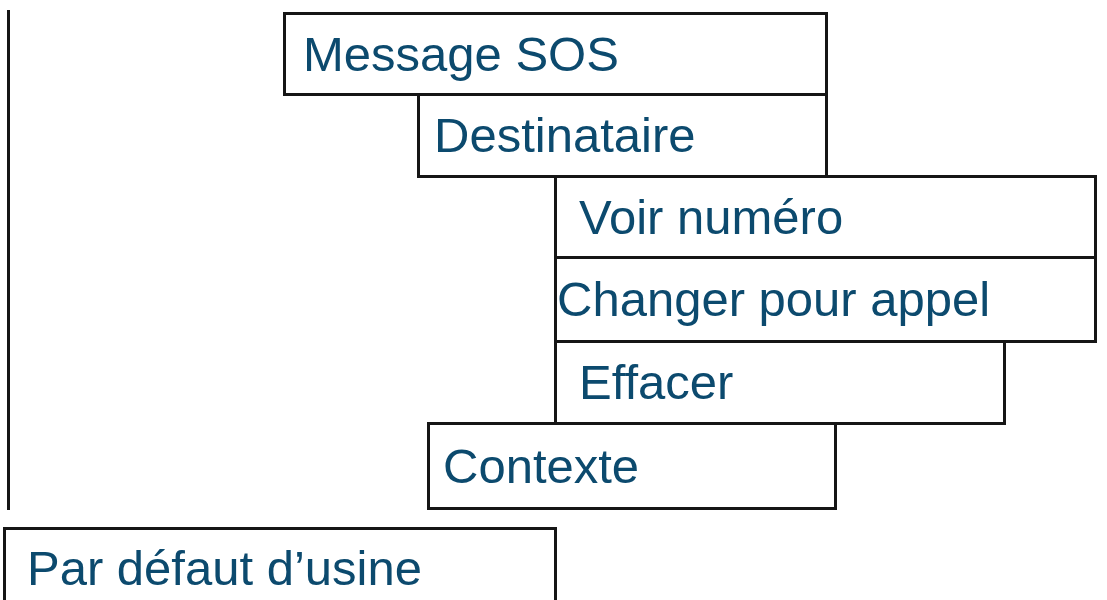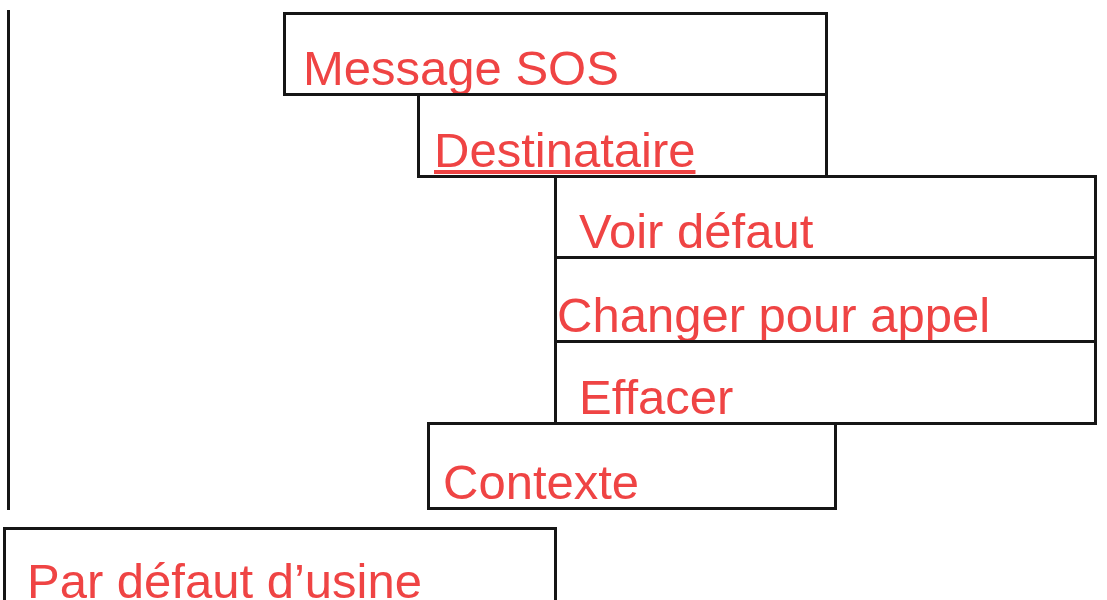--- a/index.html
+++ b/index.html
@@ -22,52 +22,52 @@
     width: 3px;
     height: 500px;
     background: #161616;
   }
   .node {
     position: absolute;
     box-sizing: border-box;
     border: 3px solid #161616;
     background: #ffffff;
     display: flex;
-    align-items: flex-end;
+    align-items: center;
     font-size: 49px;
     line-height: 1;
-    color: #ef4444;
+    color: #0c4a6e;
     white-space: nowrap;
     overflow: hidden;
   }
   .n-message-sos        { left: 283px; top: 12px;  width: 545px; height: 84px; padding-left: 17px; }
-  .n-destinataire       { left: 417px; top: 93px;  width: 411px; height: 85px; padding-left: 14px; text-decoration: underline; }
+  .n-destinataire       { left: 417px; top: 93px;  width: 411px; height: 85px; padding-left: 14px; }
   .n-voir-numero        { left: 554px; top: 175px; width: 543px; height: 84px; padding-left: 22px; }
   .n-changer-pour-appel { left: 554px; top: 256px; width: 543px; height: 87px; }
-  .n-effacer            { left: 554px; top: 340px; width: 543px; height: 85px; padding-left: 22px; }
+  .n-effacer            { left: 554px; top: 340px; width: 452px; height: 85px; padding-left: 22px; }
   .n-contexte           { left: 418px; top: 422px; width: 410px; height: 88px; padding-left: 13px; margin-left: 9px; }
   .n-par-defaut-usine   { left: 3px;   top: 507px; width: 554px; height: 82px; padding-left: 21px; margin-top: 20px; }
 </style>
 </head>
 <body>
 
 <div class="stage">
 
   <div class="trunk"></div>
 
   <div class="node n-message-sos">
     <span>Message SOS</span>
   </div>
 
   <div class="node n-destinataire">
     <span>Destinataire</span>
   </div>
 
   <div class="node n-voir-numero">
-    <span>Voir défaut</span>
+    <span>Voir numéro</span>
   </div>
 
   <div class="node n-changer-pour-appel">
     <span>Changer pour appel</span>
   </div>
 
   <div class="node n-effacer">
     <span>Effacer</span>
   </div>
 

